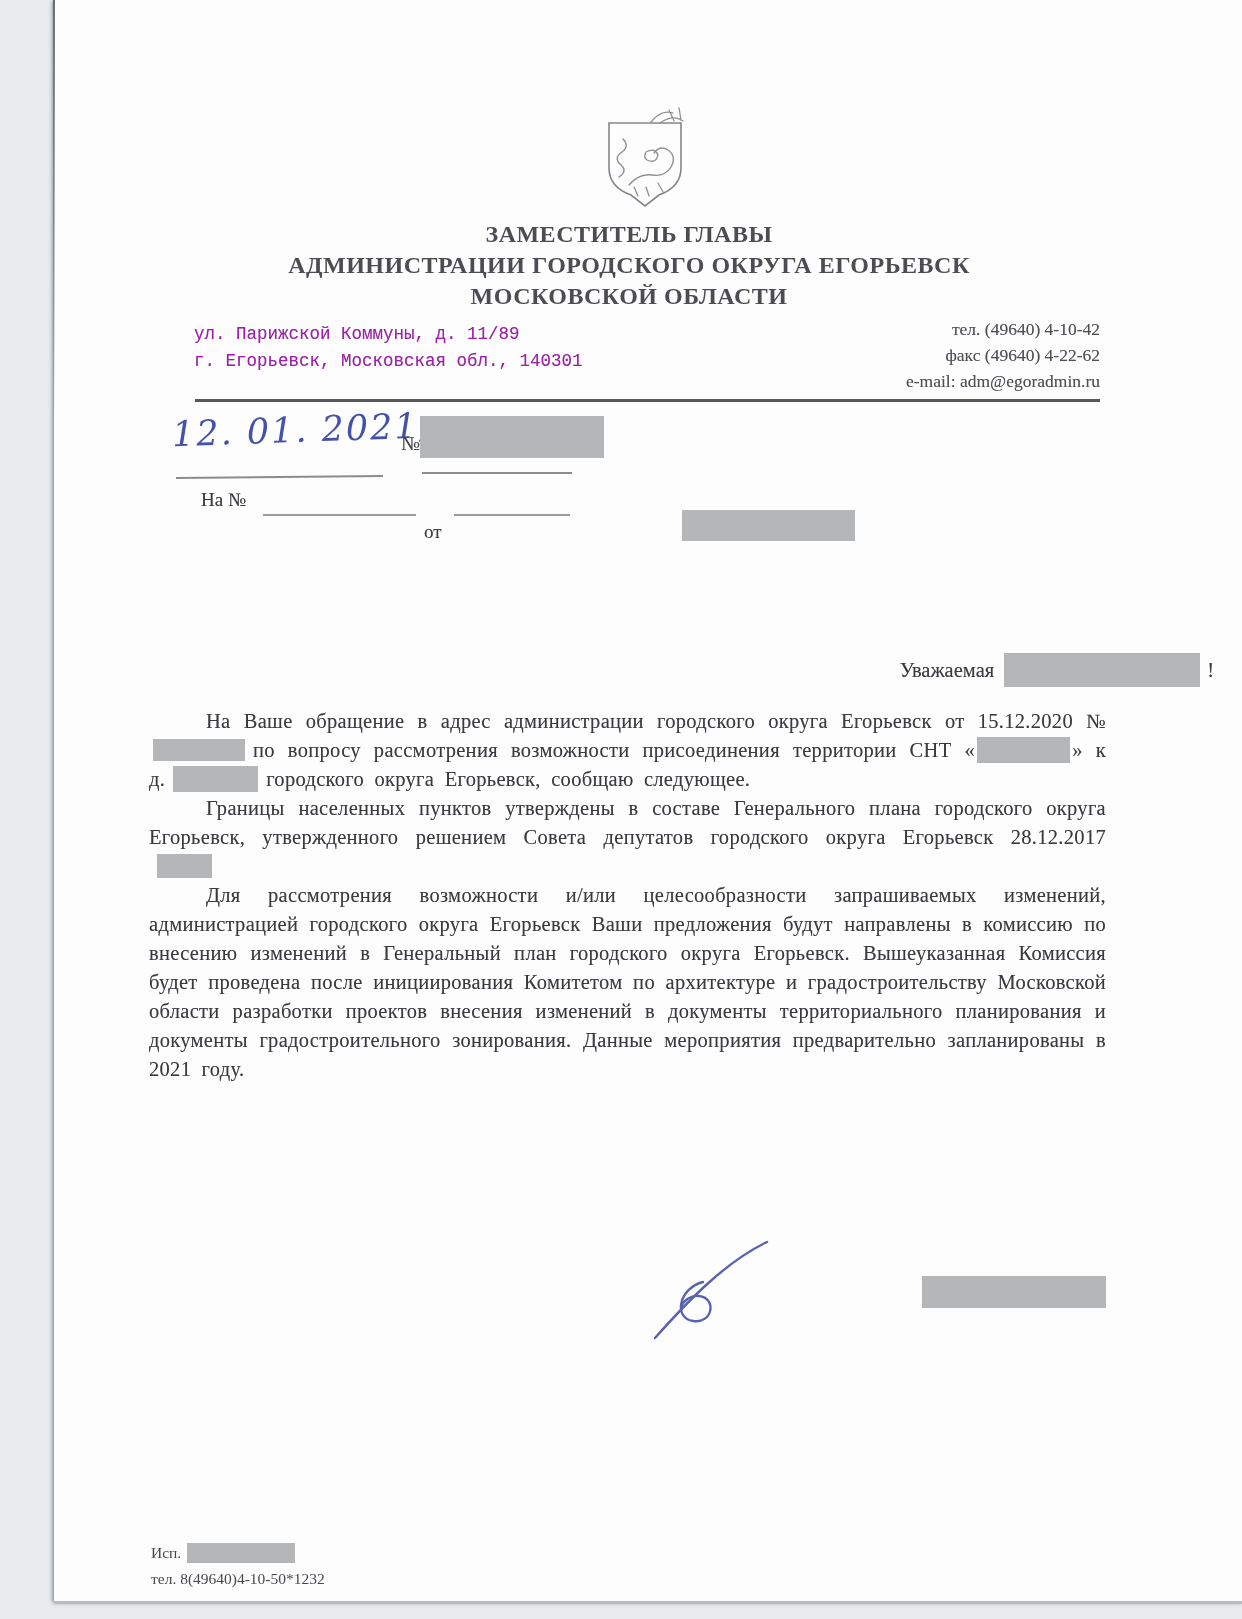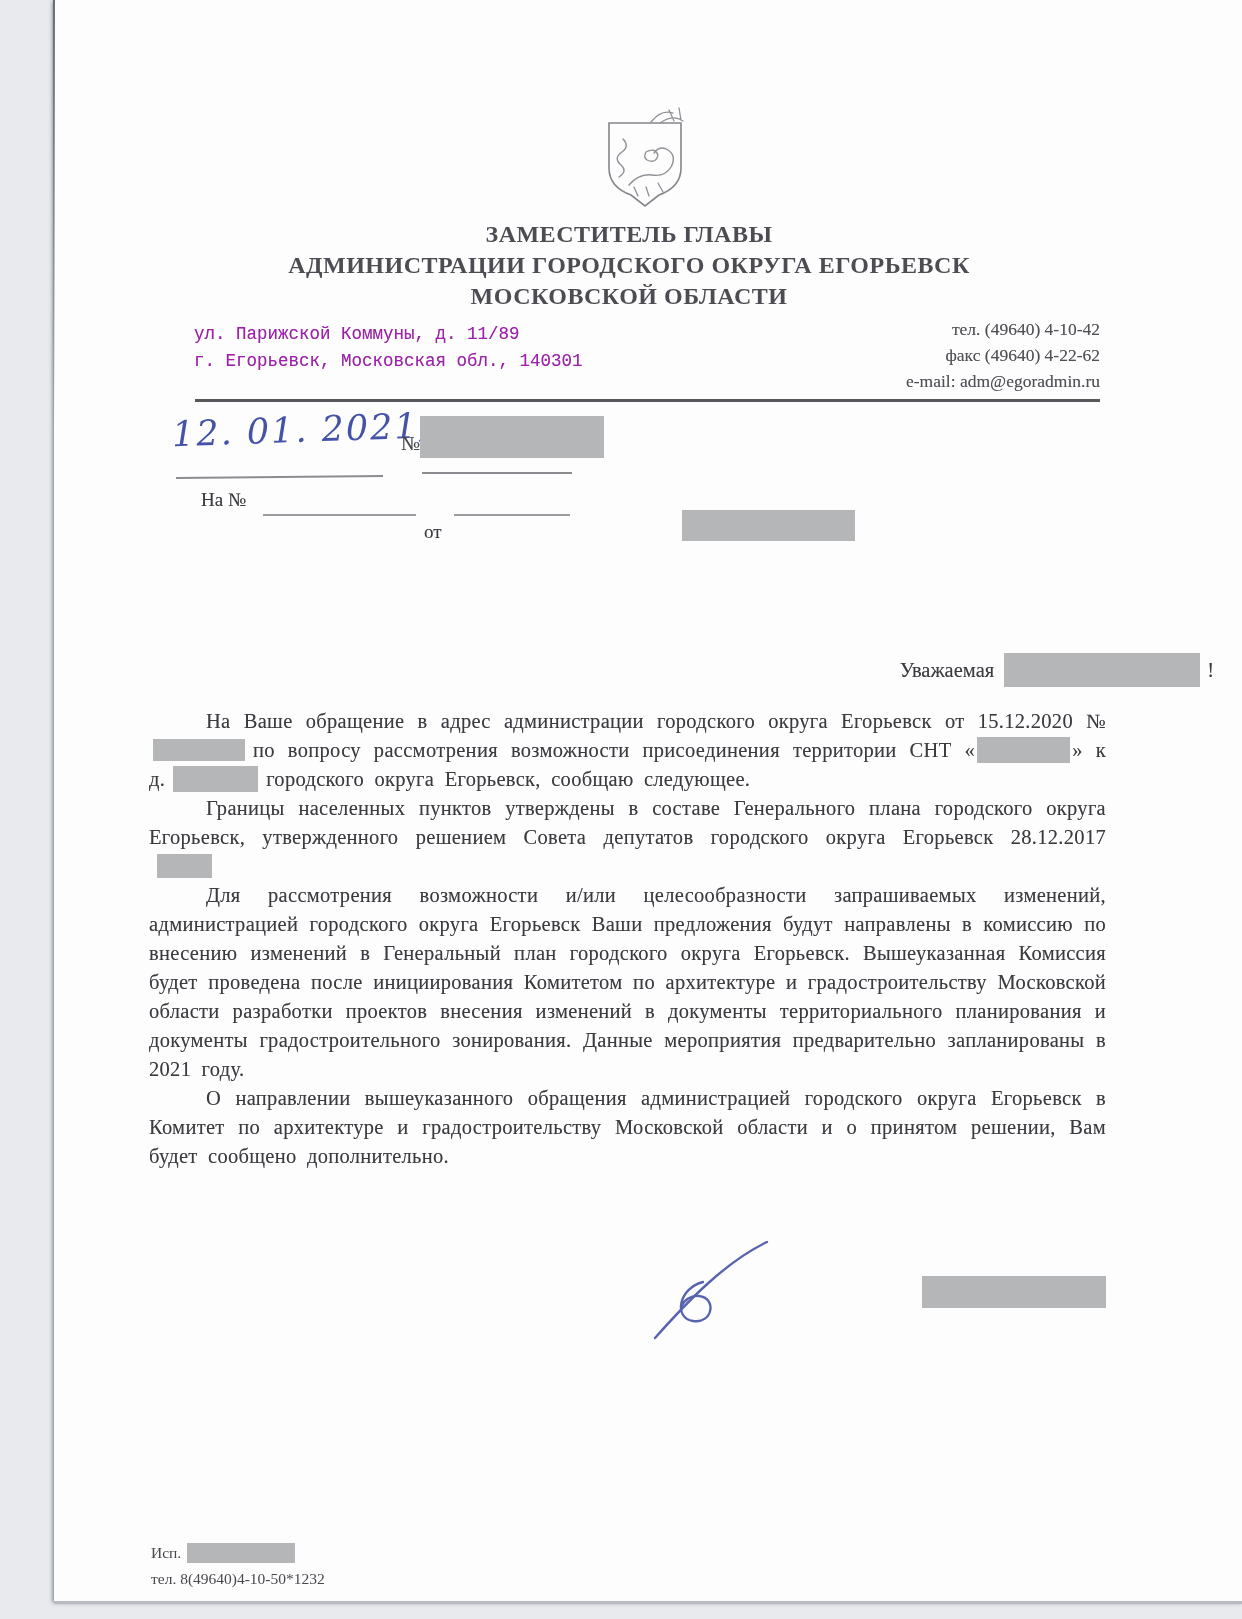--- a/index.html
+++ b/index.html
@@ -126,21 +126,20 @@
     </div>
 
     <div class="abs salutation txt">
       <span>Уважаемая</span><span class="redact r-salut"></span><span>!</span>
     </div>
 
     <div class="abs body-text txt">
       <p><span>На Ваше обращение в адрес администрации городского округа Егорьевск от 15.12.2020 №</span><span class="redact r-p1num"></span><span>по вопросу рассмотрения возможности присоединения территории СНТ «</span><span class="redact r-p1snt"></span><span>» к д.</span><span class="redact r-p1vil"></span><span>городского округа Егорьевск, сообщаю следующее.</span></p>
       <p><span>Границы населенных пунктов утверждены в составе Генерального плана городского округа Егорьевск, утвержденного решением Совета депутатов городского округа Егорьевск 28.12.2017</span><span class="redact r-p2dec"></span></p>
       <p>Для рассмотрения возможности и/или целесообразности запрашиваемых изменений, администрацией городского округа Егорьевск Ваши предложения будут направлены в комиссию по внесению изменений в Генеральный план городского округа Егорьевск. Вышеуказанная Комиссия будет проведена после инициирования Комитетом по архитектуре и градостроительству Московской области разработки проектов внесения изменений в документы территориального планирования и документы градостроительного зонирования. Данные мероприятия предварительно запланированы в 2021 году.</p>
-      <p>О направлении вышеуказанного обращения администрацией городского округа Егорьевск в Комитет по архитектуре и градостроительству Московской области и о принятом решении, Вам будет сообщено дополнительно.</p>
     </div>
 
 
     <div class="abs sig-ink">
       <svg viewBox="0 0 125 108" width="125" height="108" fill="none" stroke="#4653a6" stroke-width="2.4" stroke-linecap="round" opacity=".9">
         <path d="M6 102 C38 66 76 26 118 6"></path>
         <path d="M54 46 C30 52 24 82 44 85 C64 88 68 62 50 60 C42 59 35 64 32 71"></path>
       </svg>
     </div>
     <div class="abs redact r-signame"></div>

